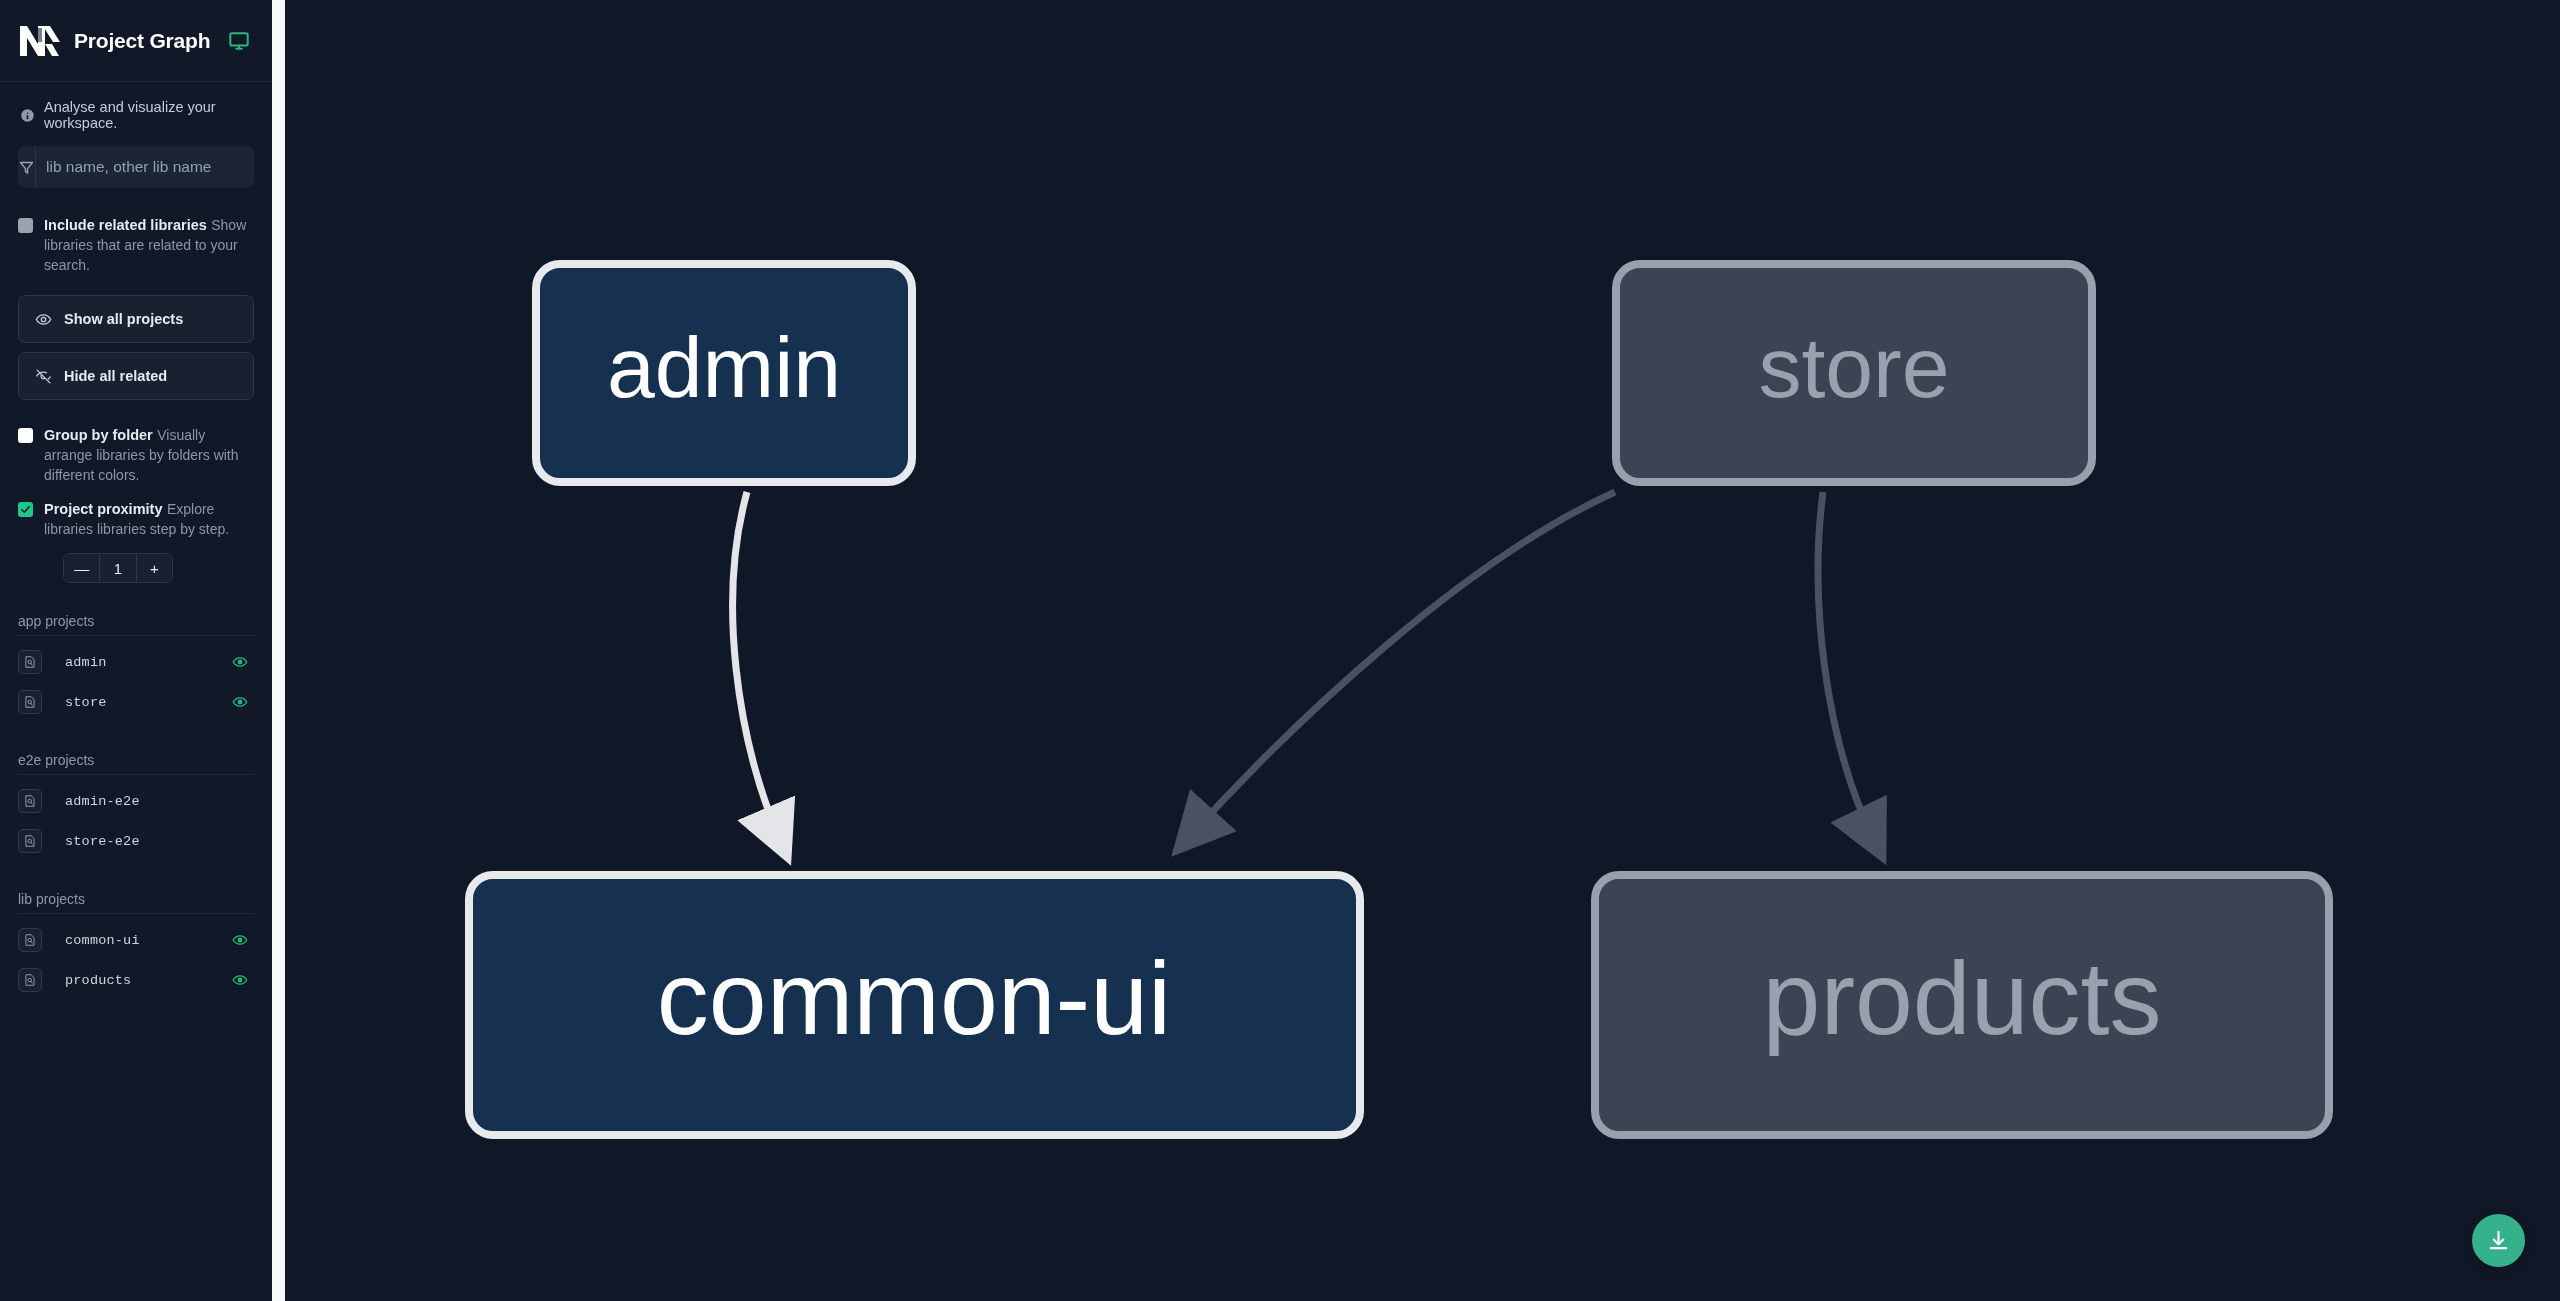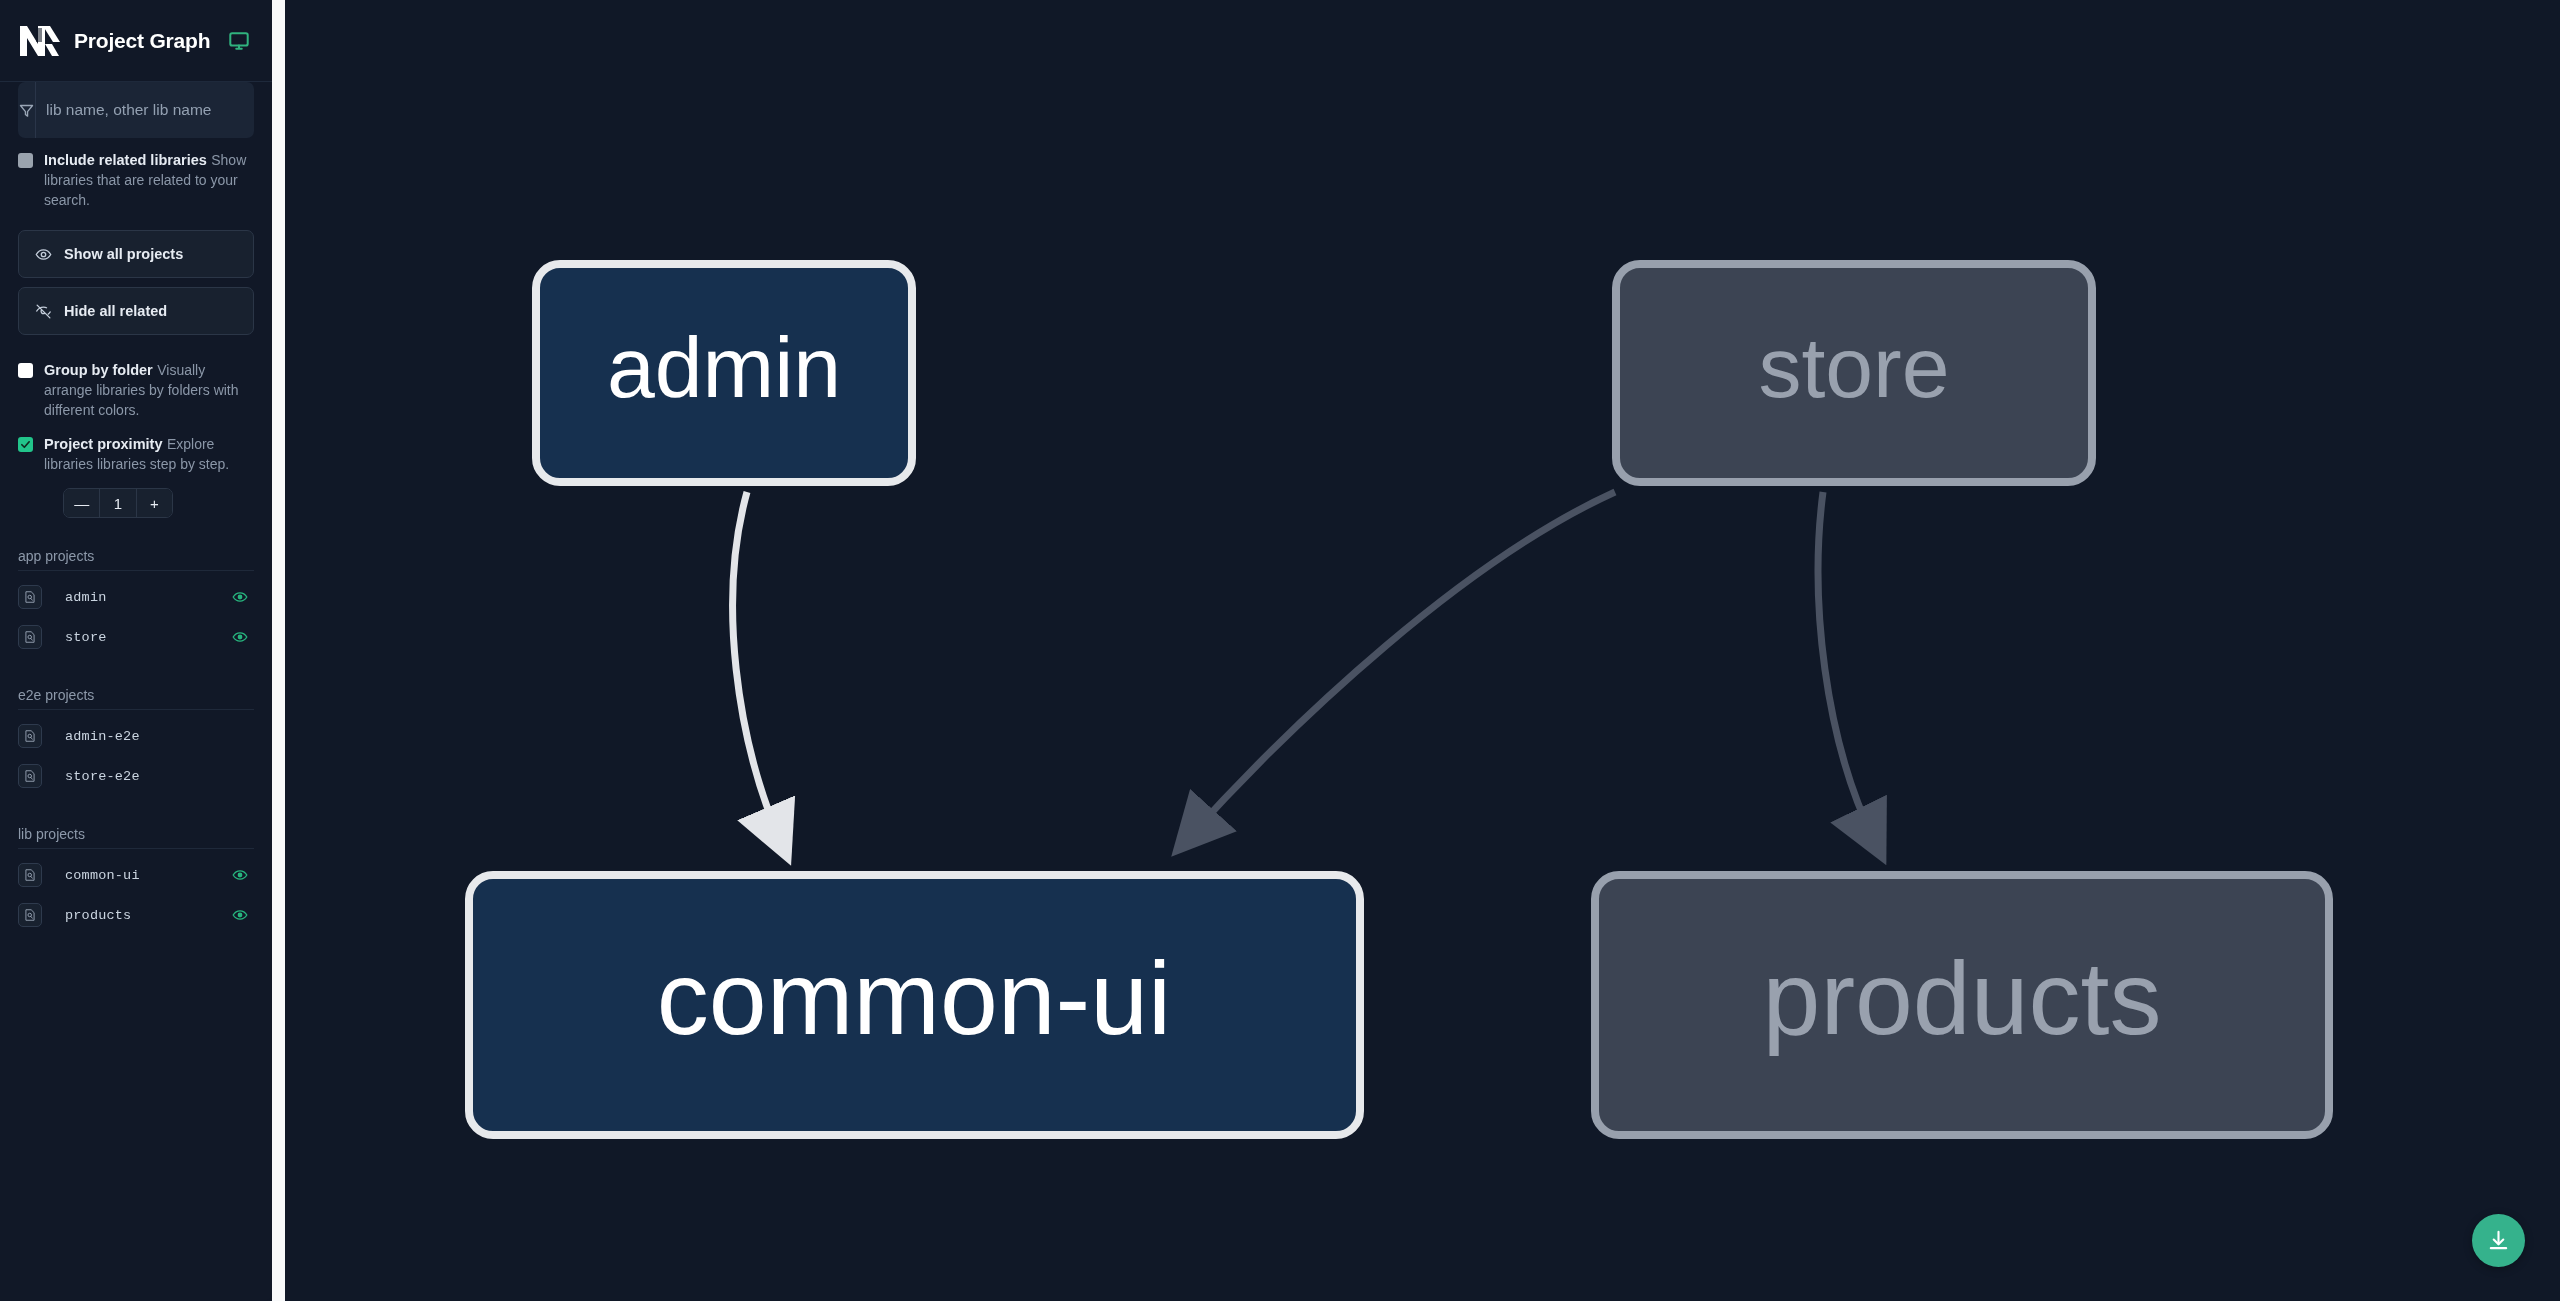--- a/index.html
+++ b/index.html
@@ -45,25 +45,25 @@
   .sb-note {
     display: flex; align-items: center; gap: 9px;
     padding: 17px 18px 15px 20px;
     font-size: 14.5px; color: #c2ccda;
   }
   .info-icon { width: 15px; height: 15px; flex: none; color: #8e9aab; }
 
   .sb-body { padding: 0 18px 0 18px; }
 
   .search-row {
-    display: flex; align-items: stretch; height: 56px;
+    display: flex; align-items: stretch; height: 42px;
     background: #1b2536;
     border-radius: 7px;
     overflow: hidden;
-    margin-bottom: 12px;
+    margin-bottom: 27px;
   }
   .search-ico-box {
     width: 38px; display: flex; align-items: center; justify-content: center;
     border-right: 1px solid #2a3549;
   }
   .funnel-icon { width: 17px; height: 17px; color: #9aa6b6; }
   .search-input {
     flex: 1; border: none; outline: none; background: transparent;
     color: #e2e8f0; font-size: 15.5px;
     font-family: "Liberation Sans", sans-serif;
@@ -210,20 +210,26 @@
         <path fill="#ffffff" d="M27 22 L34 22 L41 34 L34 34 Z"></path>
         <path fill="#0e1524" d="M18 6 L24 6 L24 20 L18 20 Z" opacity="0.55"></path>
       </svg>
       <span class="sb-title">Project Graph</span>
       <svg class="monitor-icon" viewBox="0 0 24 24" fill="none" stroke="currentColor" stroke-width="2.2">
         <rect x="2.5" y="3.5" width="19" height="13.5" rx="2"></rect>
         <path d="M9 20.5 L15 20.5 M12 17 L12 20.5" stroke-linecap="round"></path>
       </svg>
     </div>
 
+    <div class="sb-note">
+      <svg class="info-icon" viewBox="0 0 24 24" fill="currentColor">
+        <path d="M12 2a10 10 0 100 20 10 10 0 000-20zm0 5a1.3 1.3 0 110 2.6A1.3 1.3 0 0112 7zm1.4 11h-2.8v-6.6h2.8z"></path>
+      </svg>
+      <span>Analyse and visualize your workspace.</span>
+    </div>
 
     <div class="sb-body">
 
       <div class="search-row">
         <div class="search-ico-box">
           <svg class="funnel-icon" viewBox="0 0 24 24" fill="none" stroke="currentColor" stroke-width="1.9" stroke-linejoin="round">
             <path d="M3.5 5 L20.5 5 L13.5 13.5 L13.5 20 L10.5 17.5 L10.5 13.5 Z"></path>
           </svg>
         </div>
         <input class="search-input" type="text" placeholder="lib name, other lib name" style="">

